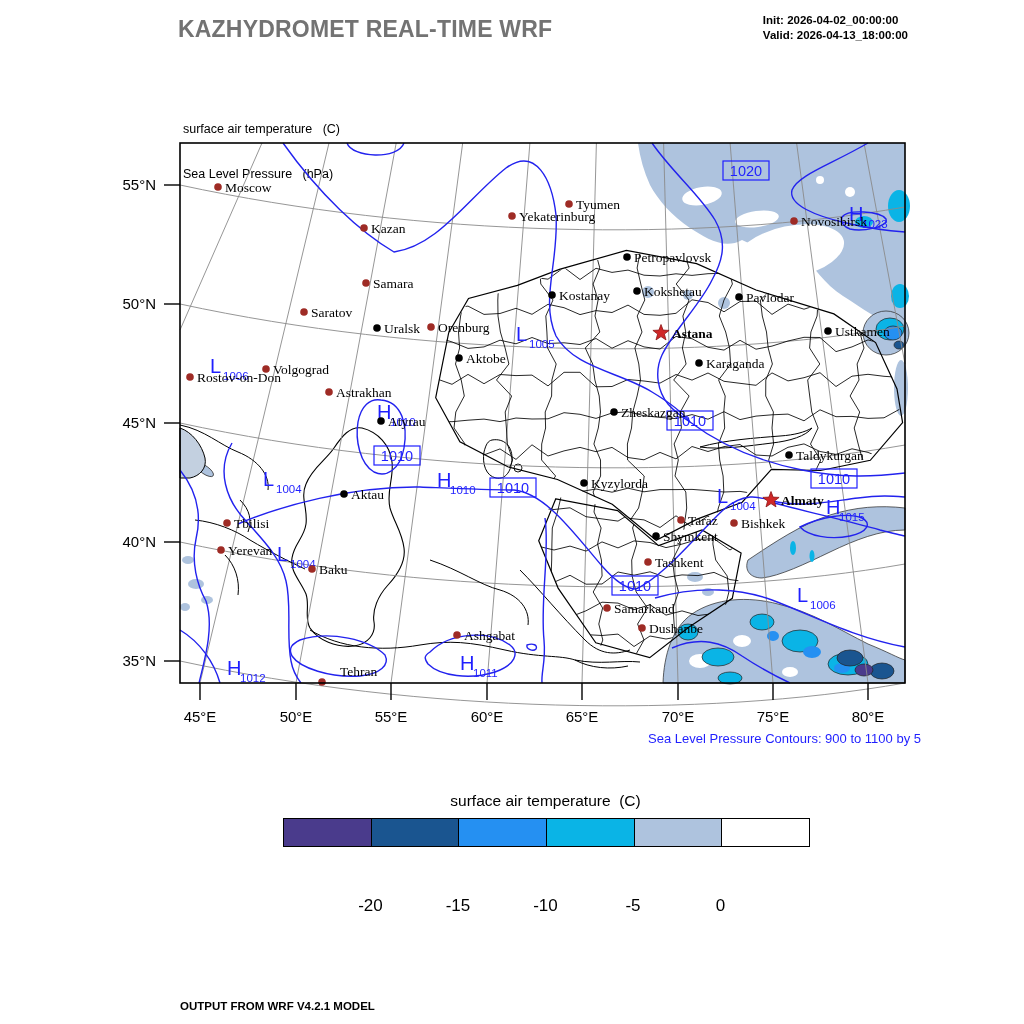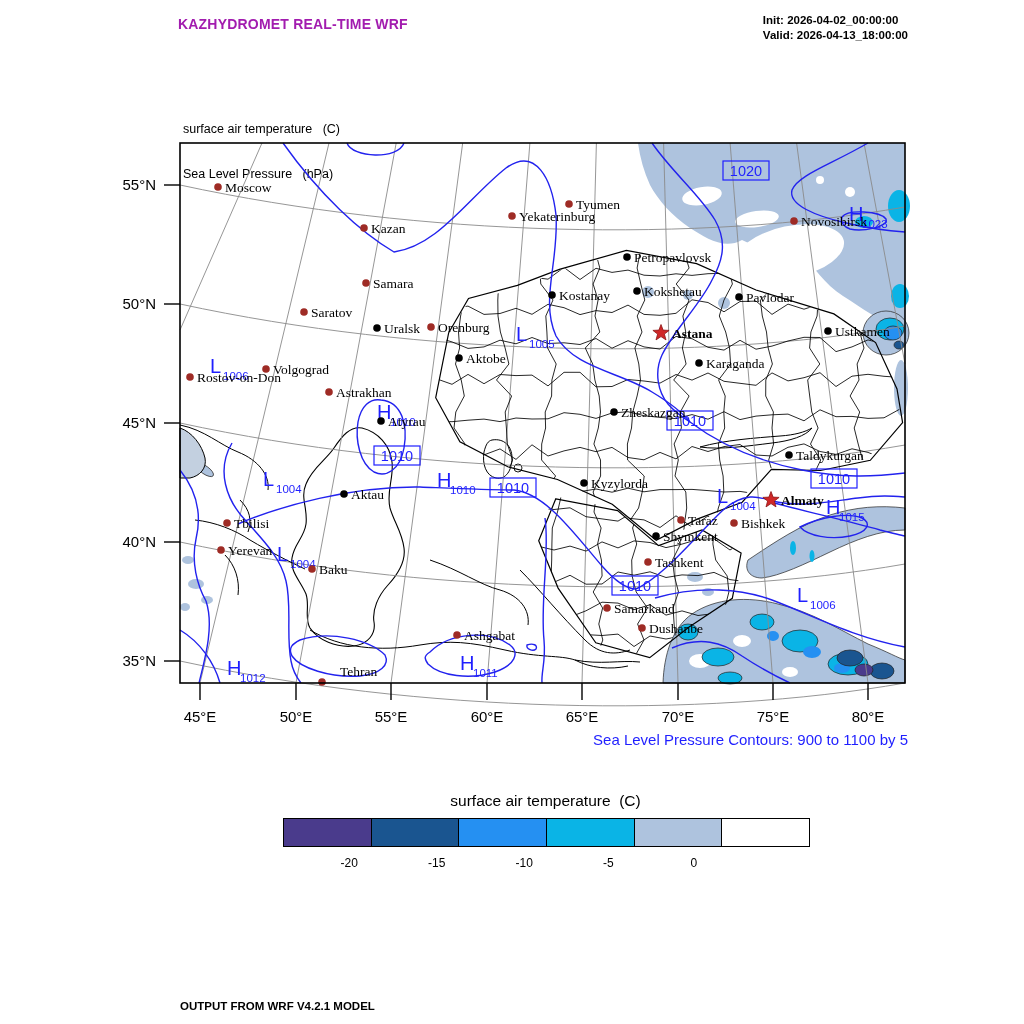--- a/index.html
+++ b/index.html
@@ -1,27 +1,27 @@
 <!DOCTYPE html>
 <html><head>
 <meta charset="utf-8">
 <style>
   html,body{margin:0;padding:0;background:#fff;}
   body{width:1024px;height:1024px;position:relative;font-family:"Liberation Sans",sans-serif;overflow:hidden;}
   .abs{position:absolute;}
-  #title{left:178px;top:16px;font-size:14px;font-weight:bold;letter-spacing:0.2px;color:#a21caf;}
+  #title{left:178px;top:16px;font-size:23px;font-weight:bold;letter-spacing:0.2px;color:#737373;}
   #initblock{right:116px;top:13px;font-size:11.5px;font-weight:bold;line-height:14.5px;color:#000;}
   #subtitle{left:183px;top:92px;font-size:12.5px;line-height:15px;color:#000;white-space:pre;}
   #mapsvg{left:0;top:0;}
-  #slpnote{right:116px;top:731px;font-size:15px;color:#1f1fff;}
+  #slpnote{right:103px;top:731px;font-size:13px;color:#1f1fff;}
   #cbtitle{left:283px;top:792px;width:525px;text-align:center;font-size:15.5px;color:#000;white-space:pre;}
   #colorbar{left:283px;top:818px;width:525px;height:27px;border:1px solid #000;display:flex;}
   #colorbar .seg{height:100%;flex:1;border-right:1px solid #000;}
   #colorbar .seg:last-child{border-right:none;}
-  .cbtick{position:absolute;top:856px;width:60px;margin-left:-30px;text-align:left;font-size:12px;color:#000;}
+  .cbtick{position:absolute;top:896px;width:60px;margin-left:-30px;text-align:center;font-size:17px;color:#000;}
   #footer{left:180px;top:968px;font-size:11.5px;font-weight:bold;line-height:15.5px;color:#000;white-space:pre;}
 </style>
 </head>
 <body>
 
 <div class="abs" id="title">KAZHYDROMET REAL-TIME WRF</div>
 <div class="abs" id="initblock">
   <div>Init: 2026-04-02_00:00:00</div>
   <div>Valid: 2026-04-13_18:00:00</div>
 </div>

